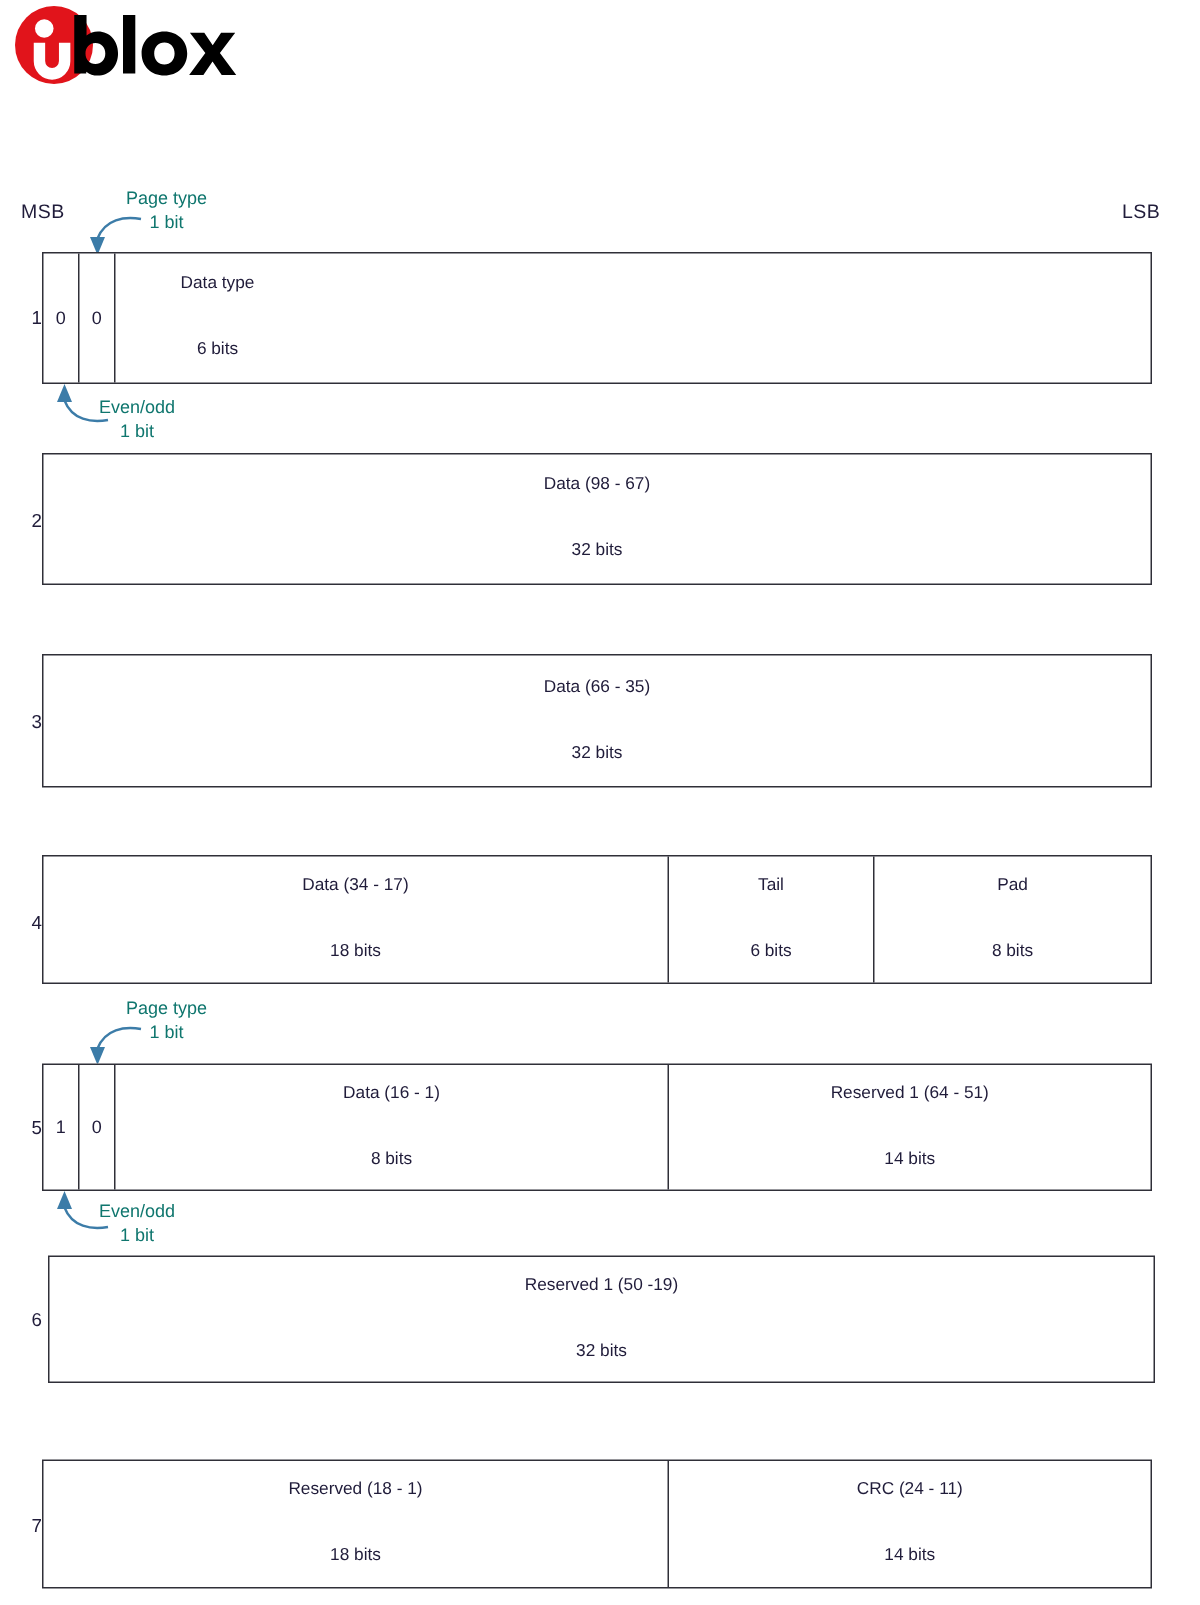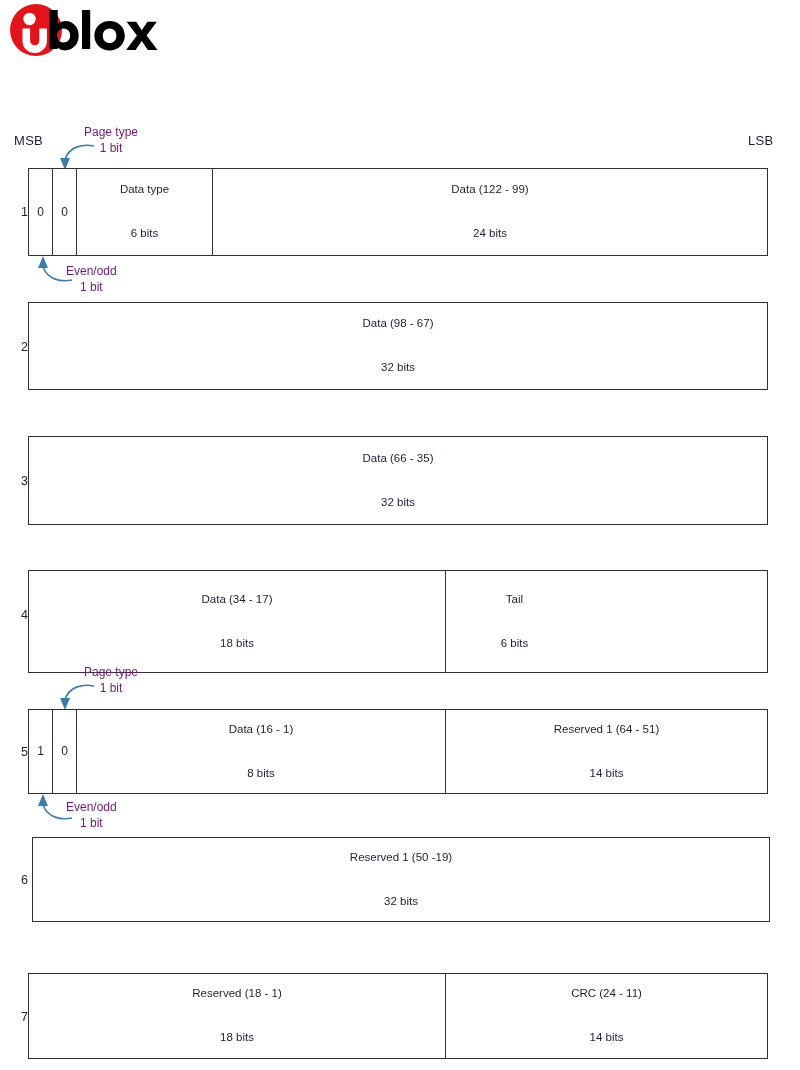--- a/index.html
+++ b/index.html
@@ -81,21 +81,21 @@
     color: #201c3a;
     text-align: right;
     width: 16px;
   }
 
   
   .annot-label {
     position: absolute;
     font-size: 12px;
     line-height: 1.3;
-    color: #701a75;
+    color: #0f766e;
     text-align: center;
     white-space: nowrap;
   }
   .annot-arrow {
     position: absolute;
     pointer-events: none;
   }
 </style>
 </head>
 <body>
@@ -144,24 +144,20 @@
     <div class="cell bit" style="width:24px;">
       <span class="l1">0</span>
     </div>
     <div class="cell bit" style="width:24px;">
       <span class="l1">0</span>
     </div>
     <div class="cell" style="width:136px;">
       <span class="l1">Data type</span>
       <span class="l2">6 bits</span>
     </div>
-    <div class="cell" style="flex:1;">
-      <span class="l1">Data (122 - 99)</span>
-      <span class="l2">24 bits</span>
-    </div>
   </div>
 
   <svg class="annot-arrow" style="left:28px; top:254px;" width="46" height="32" viewBox="0 0 46 32">
     <path d="M44 26 C 33 28, 20 26, 15 13" fill="none" stroke="#3c7ca8" stroke-width="1.6"></path>
     <path d="M15 2 L 10 14 L 20 14 Z" fill="#3c7ca8"></path>
   </svg>
   <div class="annot-label" style="left:66px; top:264px;">
     <span>Even/odd</span><br>
     <span>1 bit</span>
   </div>
@@ -176,28 +172,32 @@
 
   <div class="row-number" style="left:12px; top:474px;">3</div>
   <div class="row" style="left:28px; top:436px; width:740px; height:89px;">
     <div class="cell" style="flex:1;">
       <span class="l1">Data (66 - 35)</span>
       <span class="l2">32 bits</span>
     </div>
   </div>
 
   <div class="row-number" style="left:12px; top:608px;">4</div>
-  <div class="row" style="left:28px; top:570px; width:740px; height:103px;">
+  <div class="row" style="left:28px; top:570px; width:740px; height:86px;">
     <div class="cell" style="width:417px;">
       <span class="l1">Data (34 - 17)</span>
       <span class="l2">18 bits</span>
     </div>
     <div class="cell" style="width:137px;">
       <span class="l1">Tail</span>
       <span class="l2">6 bits</span>
+    </div>
+    <div class="cell" style="flex:1;">
+      <span class="l1">Pad</span>
+      <span class="l2">8 bits</span>
     </div>
   </div>
 
   <div class="annot-label" style="left:84px; top:665px;">
     <span>Page type</span><br>
     <span>1 bit</span>
   </div>
   <svg class="annot-arrow" style="left:50px; top:680px;" width="46" height="32" viewBox="0 0 46 32">
     <path d="M44 6 C 33 4, 20 6, 15 19" fill="none" stroke="#3c7ca8" stroke-width="1.6"></path>
     <path d="M15 30 L 10 18 L 20 18 Z" fill="#3c7ca8"></path>

